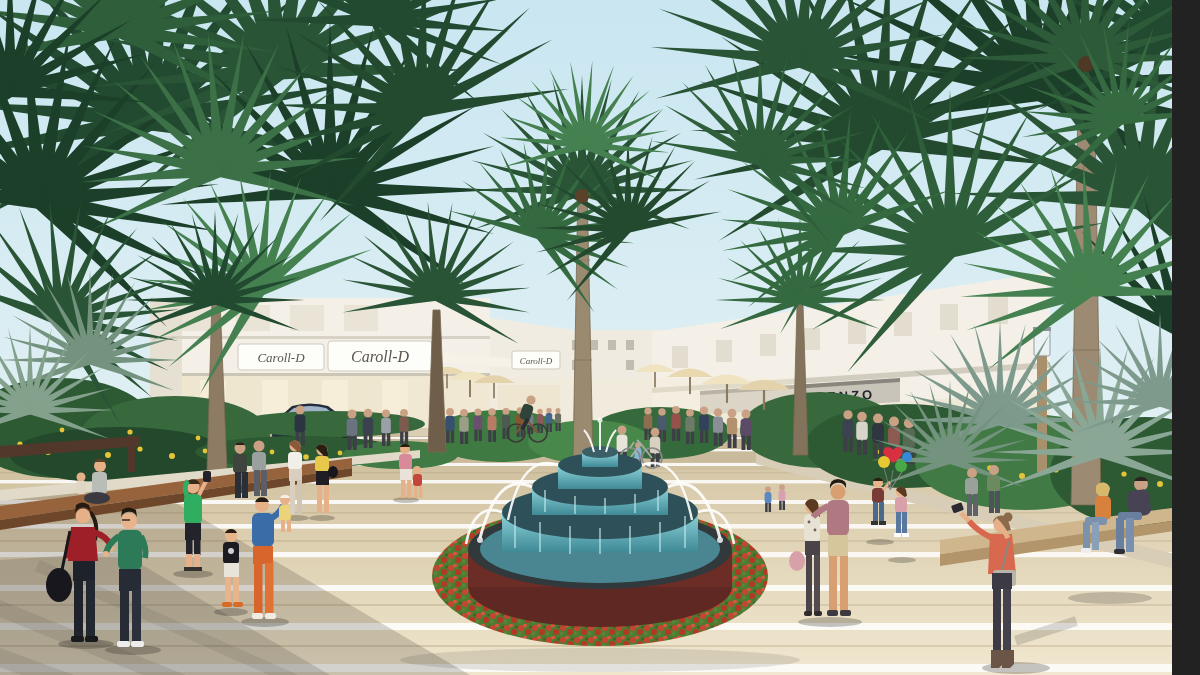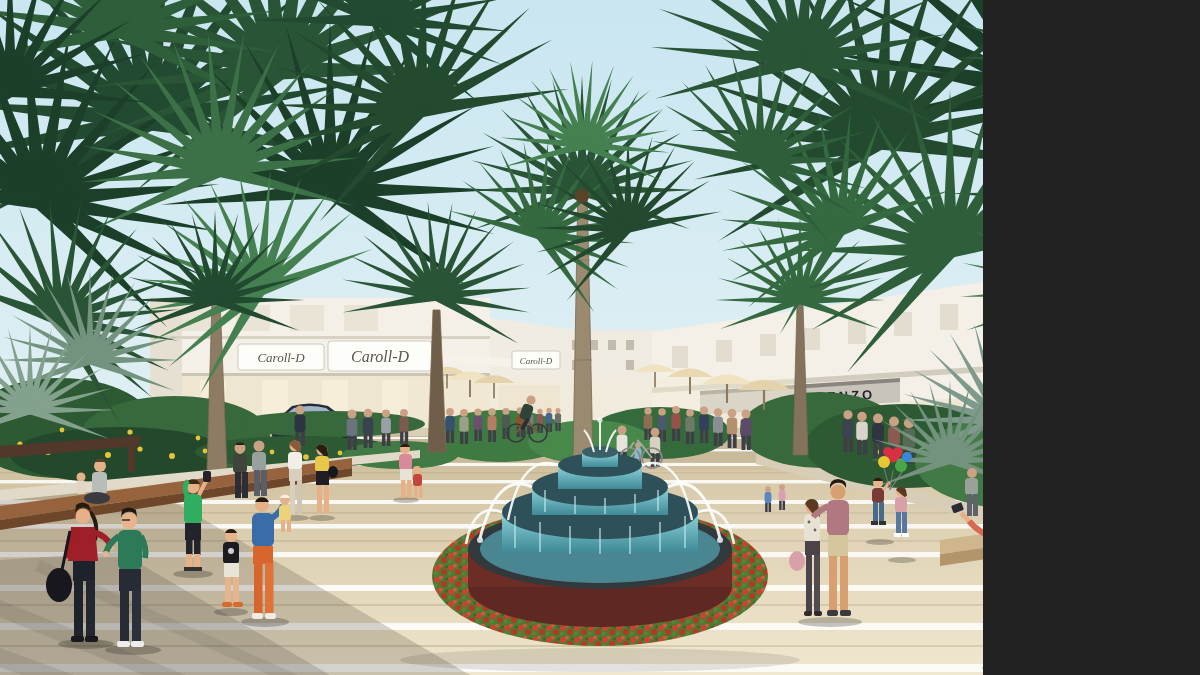--- a/index.html
+++ b/index.html
@@ -1,16 +1,16 @@
 <!DOCTYPE html>
 <html><head>
 <meta charset="utf-8">
 <style>
   html,body{margin:0;padding:0;background:#222;}
-  .stage{position:relative;width:983px;height:675px;overflow:hidden;
+  .stage{position:relative;width:1172px;height:675px;overflow:hidden;
          font-family:"Liberation Sans",sans-serif;}
   .stage svg{display:block;width:1200px;height:675px;}
   text{user-select:none;}
   .sign-serif{font-family:"Liberation Serif",serif;font-style:italic;fill:#5c564d;}
   .sign-sans{font-family:"Liberation Sans",sans-serif;font-weight:bold;fill:#23232d;letter-spacing:3px;}
 </style>
 </head>
 <body>
 
 <div class="stage">

